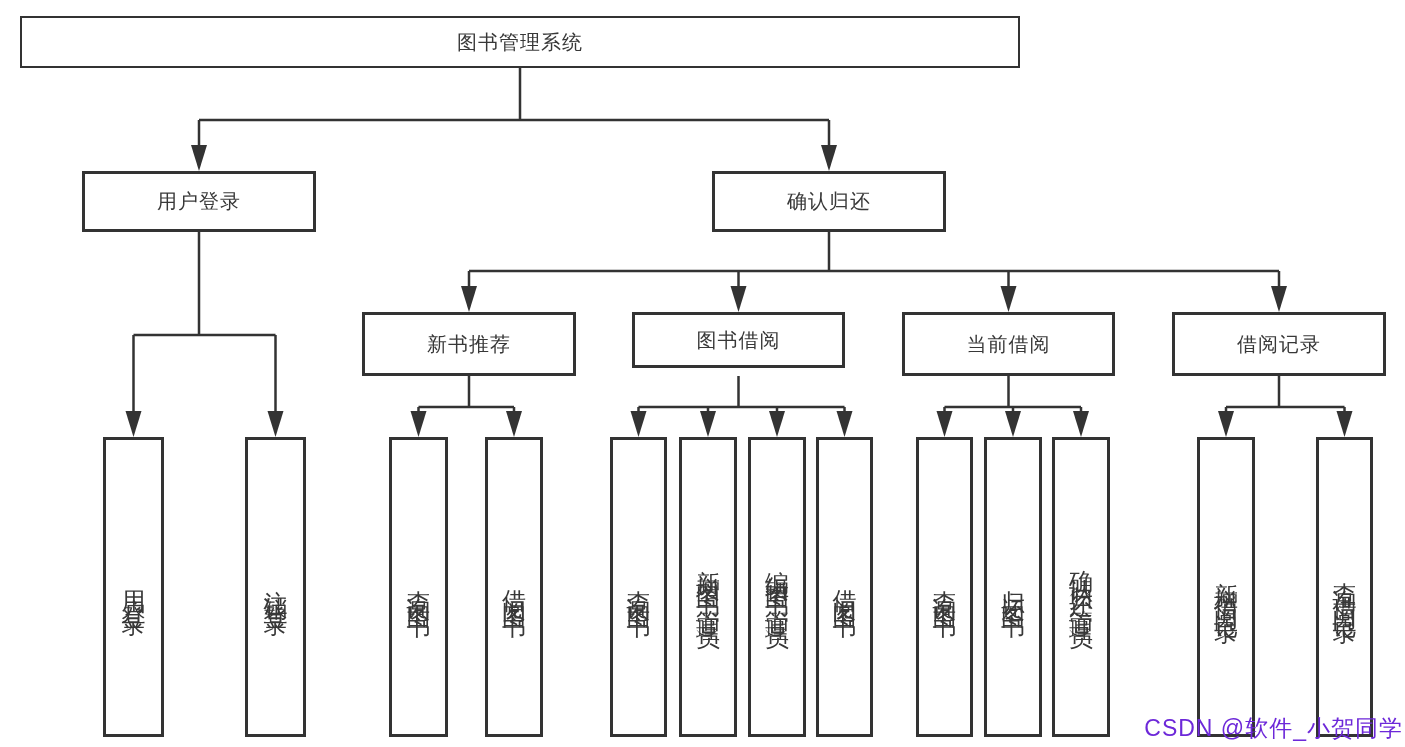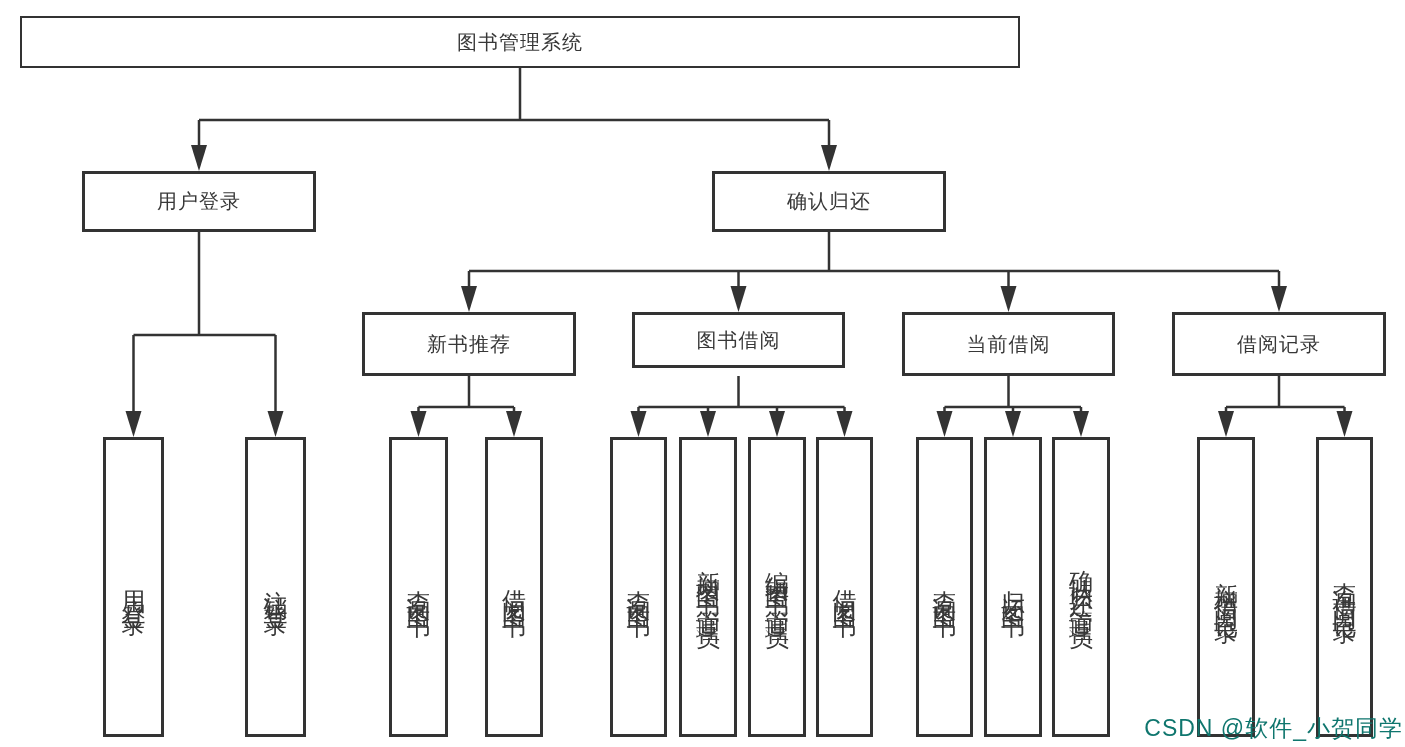--- a/index.html
+++ b/index.html
@@ -45,21 +45,21 @@
     writing-mode: vertical-rl;
     text-orientation: mixed;
     letter-spacing: 8px;
     line-height: 1;
   }
   #watermark {
     position: absolute;
     right: 2px;
     bottom: 3px;
     font-size: 23px;
-    color: #0f766e;
+    color: #6d28d9;
     letter-spacing: 1px;
     z-index: 5;
     white-space: nowrap;
   }
 </style>
 </head>
 <body>
 
 <div id="stage">
 

